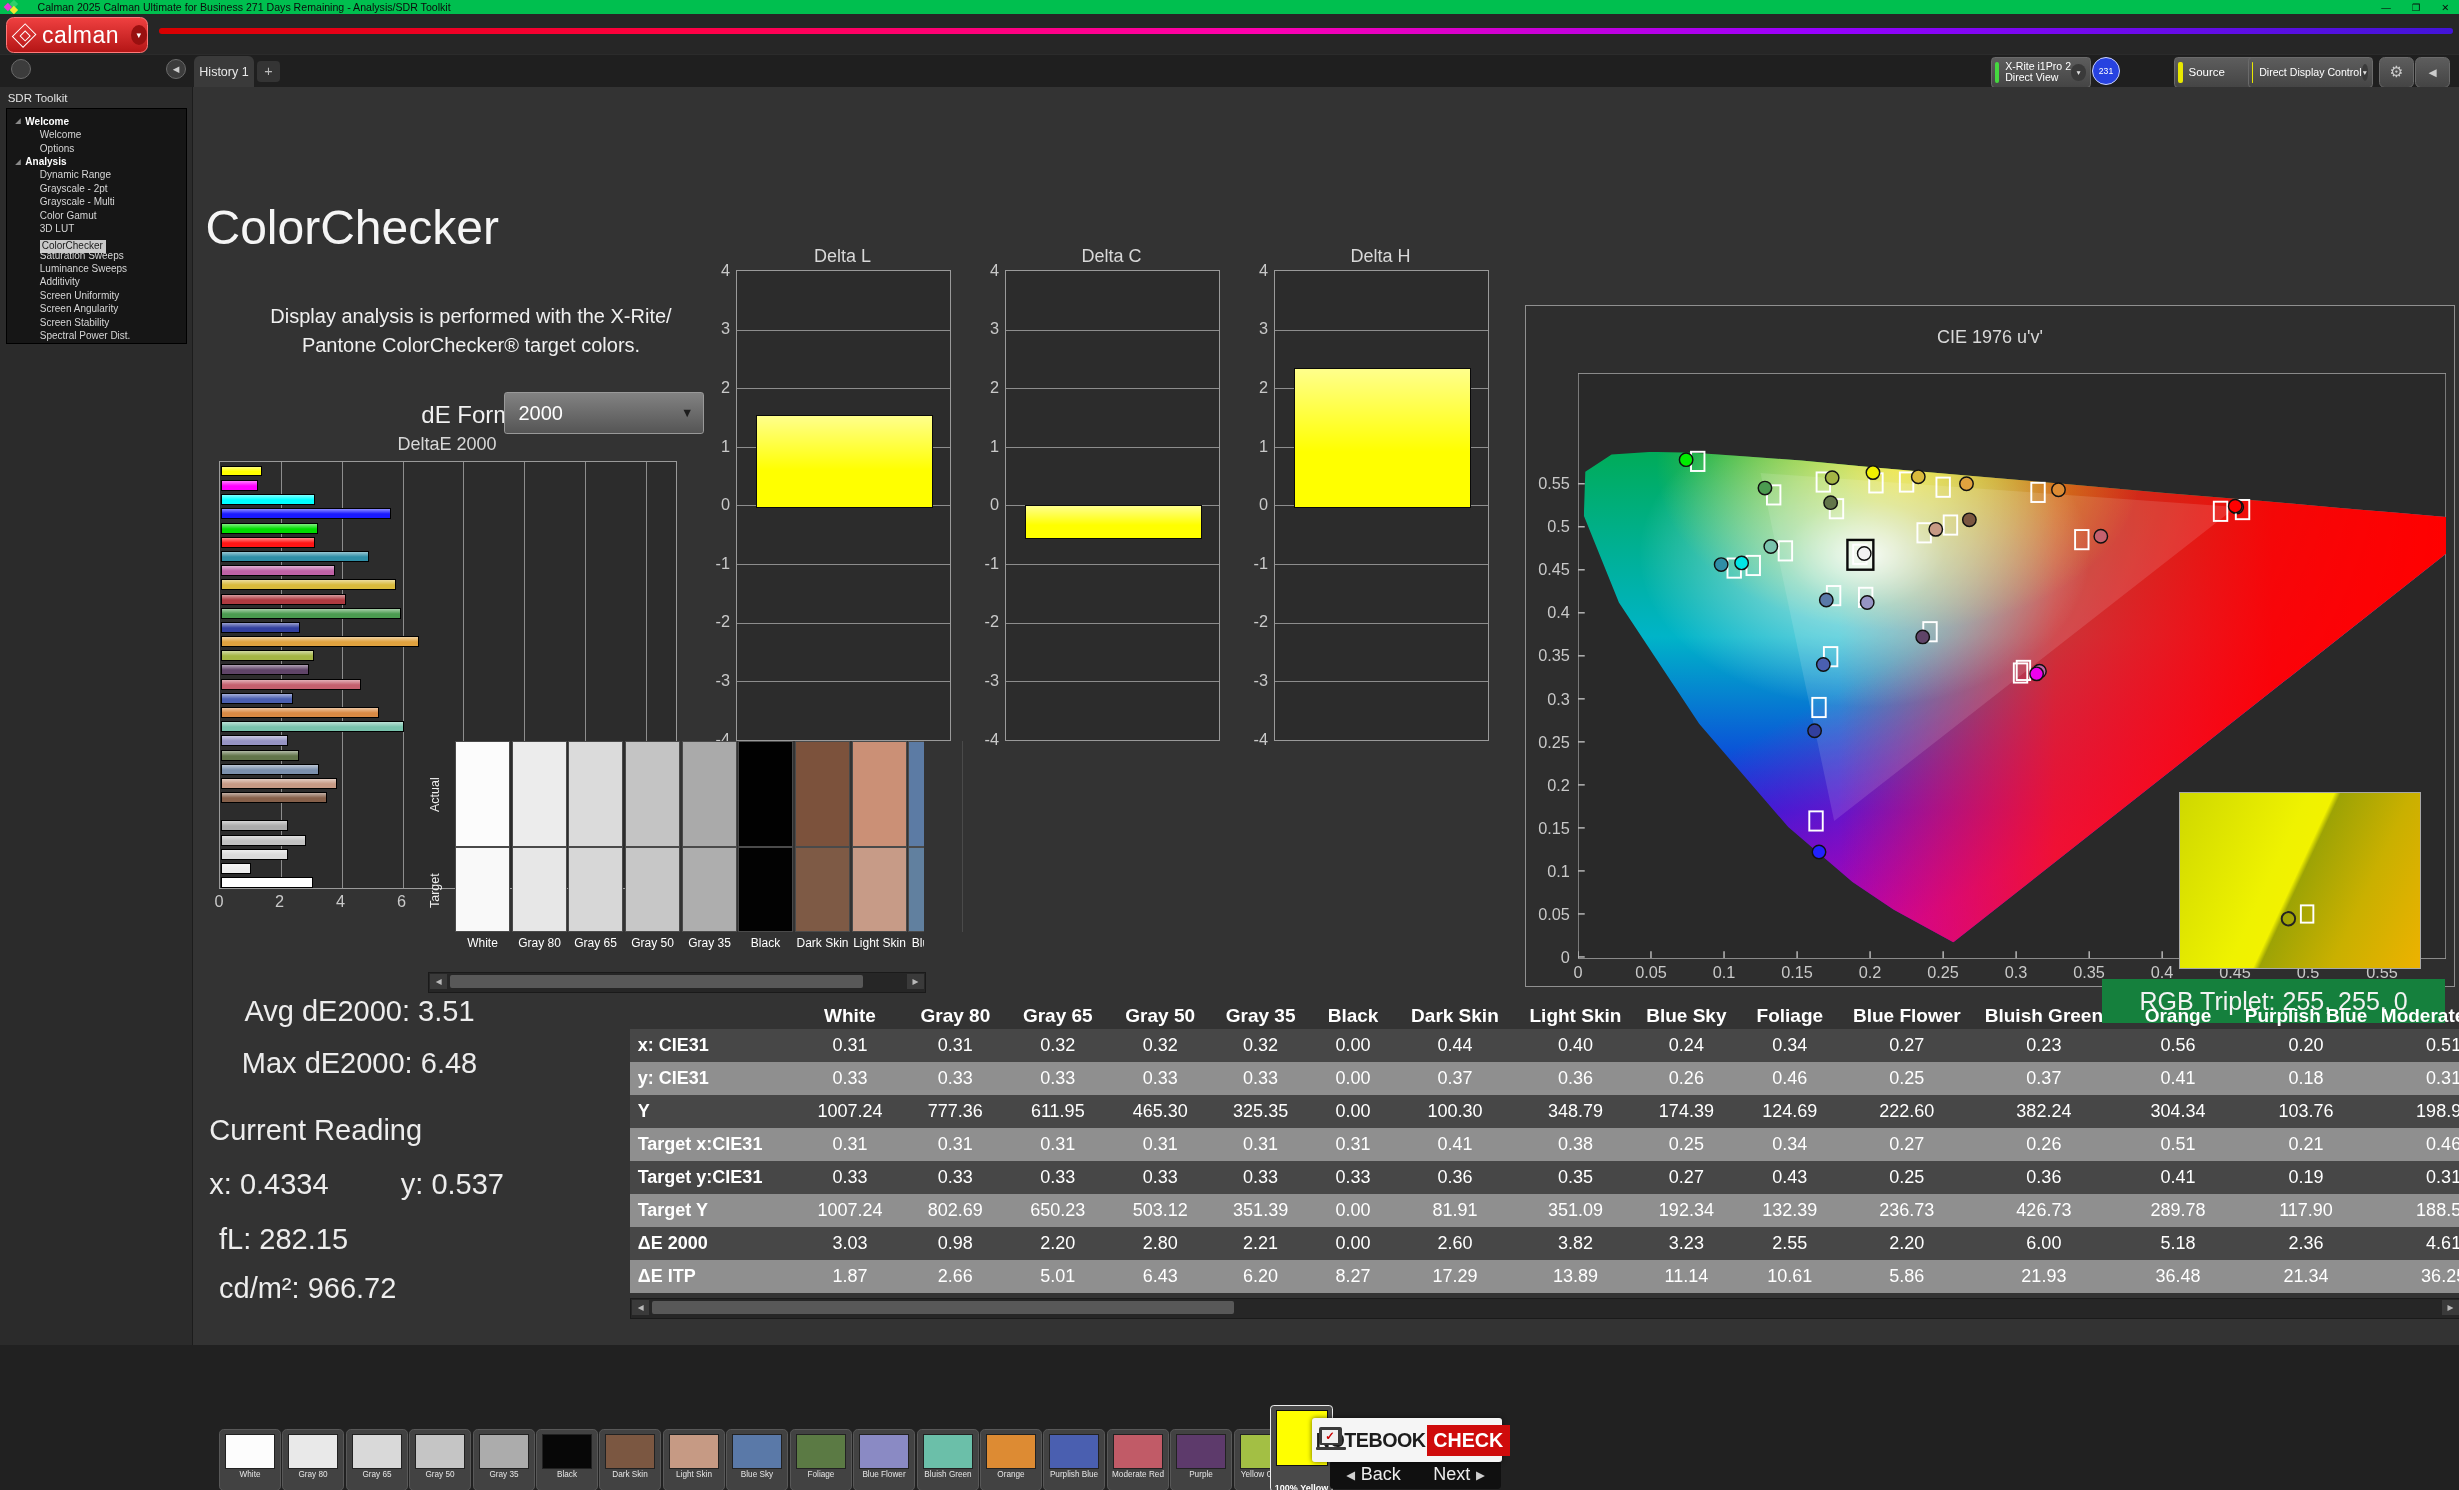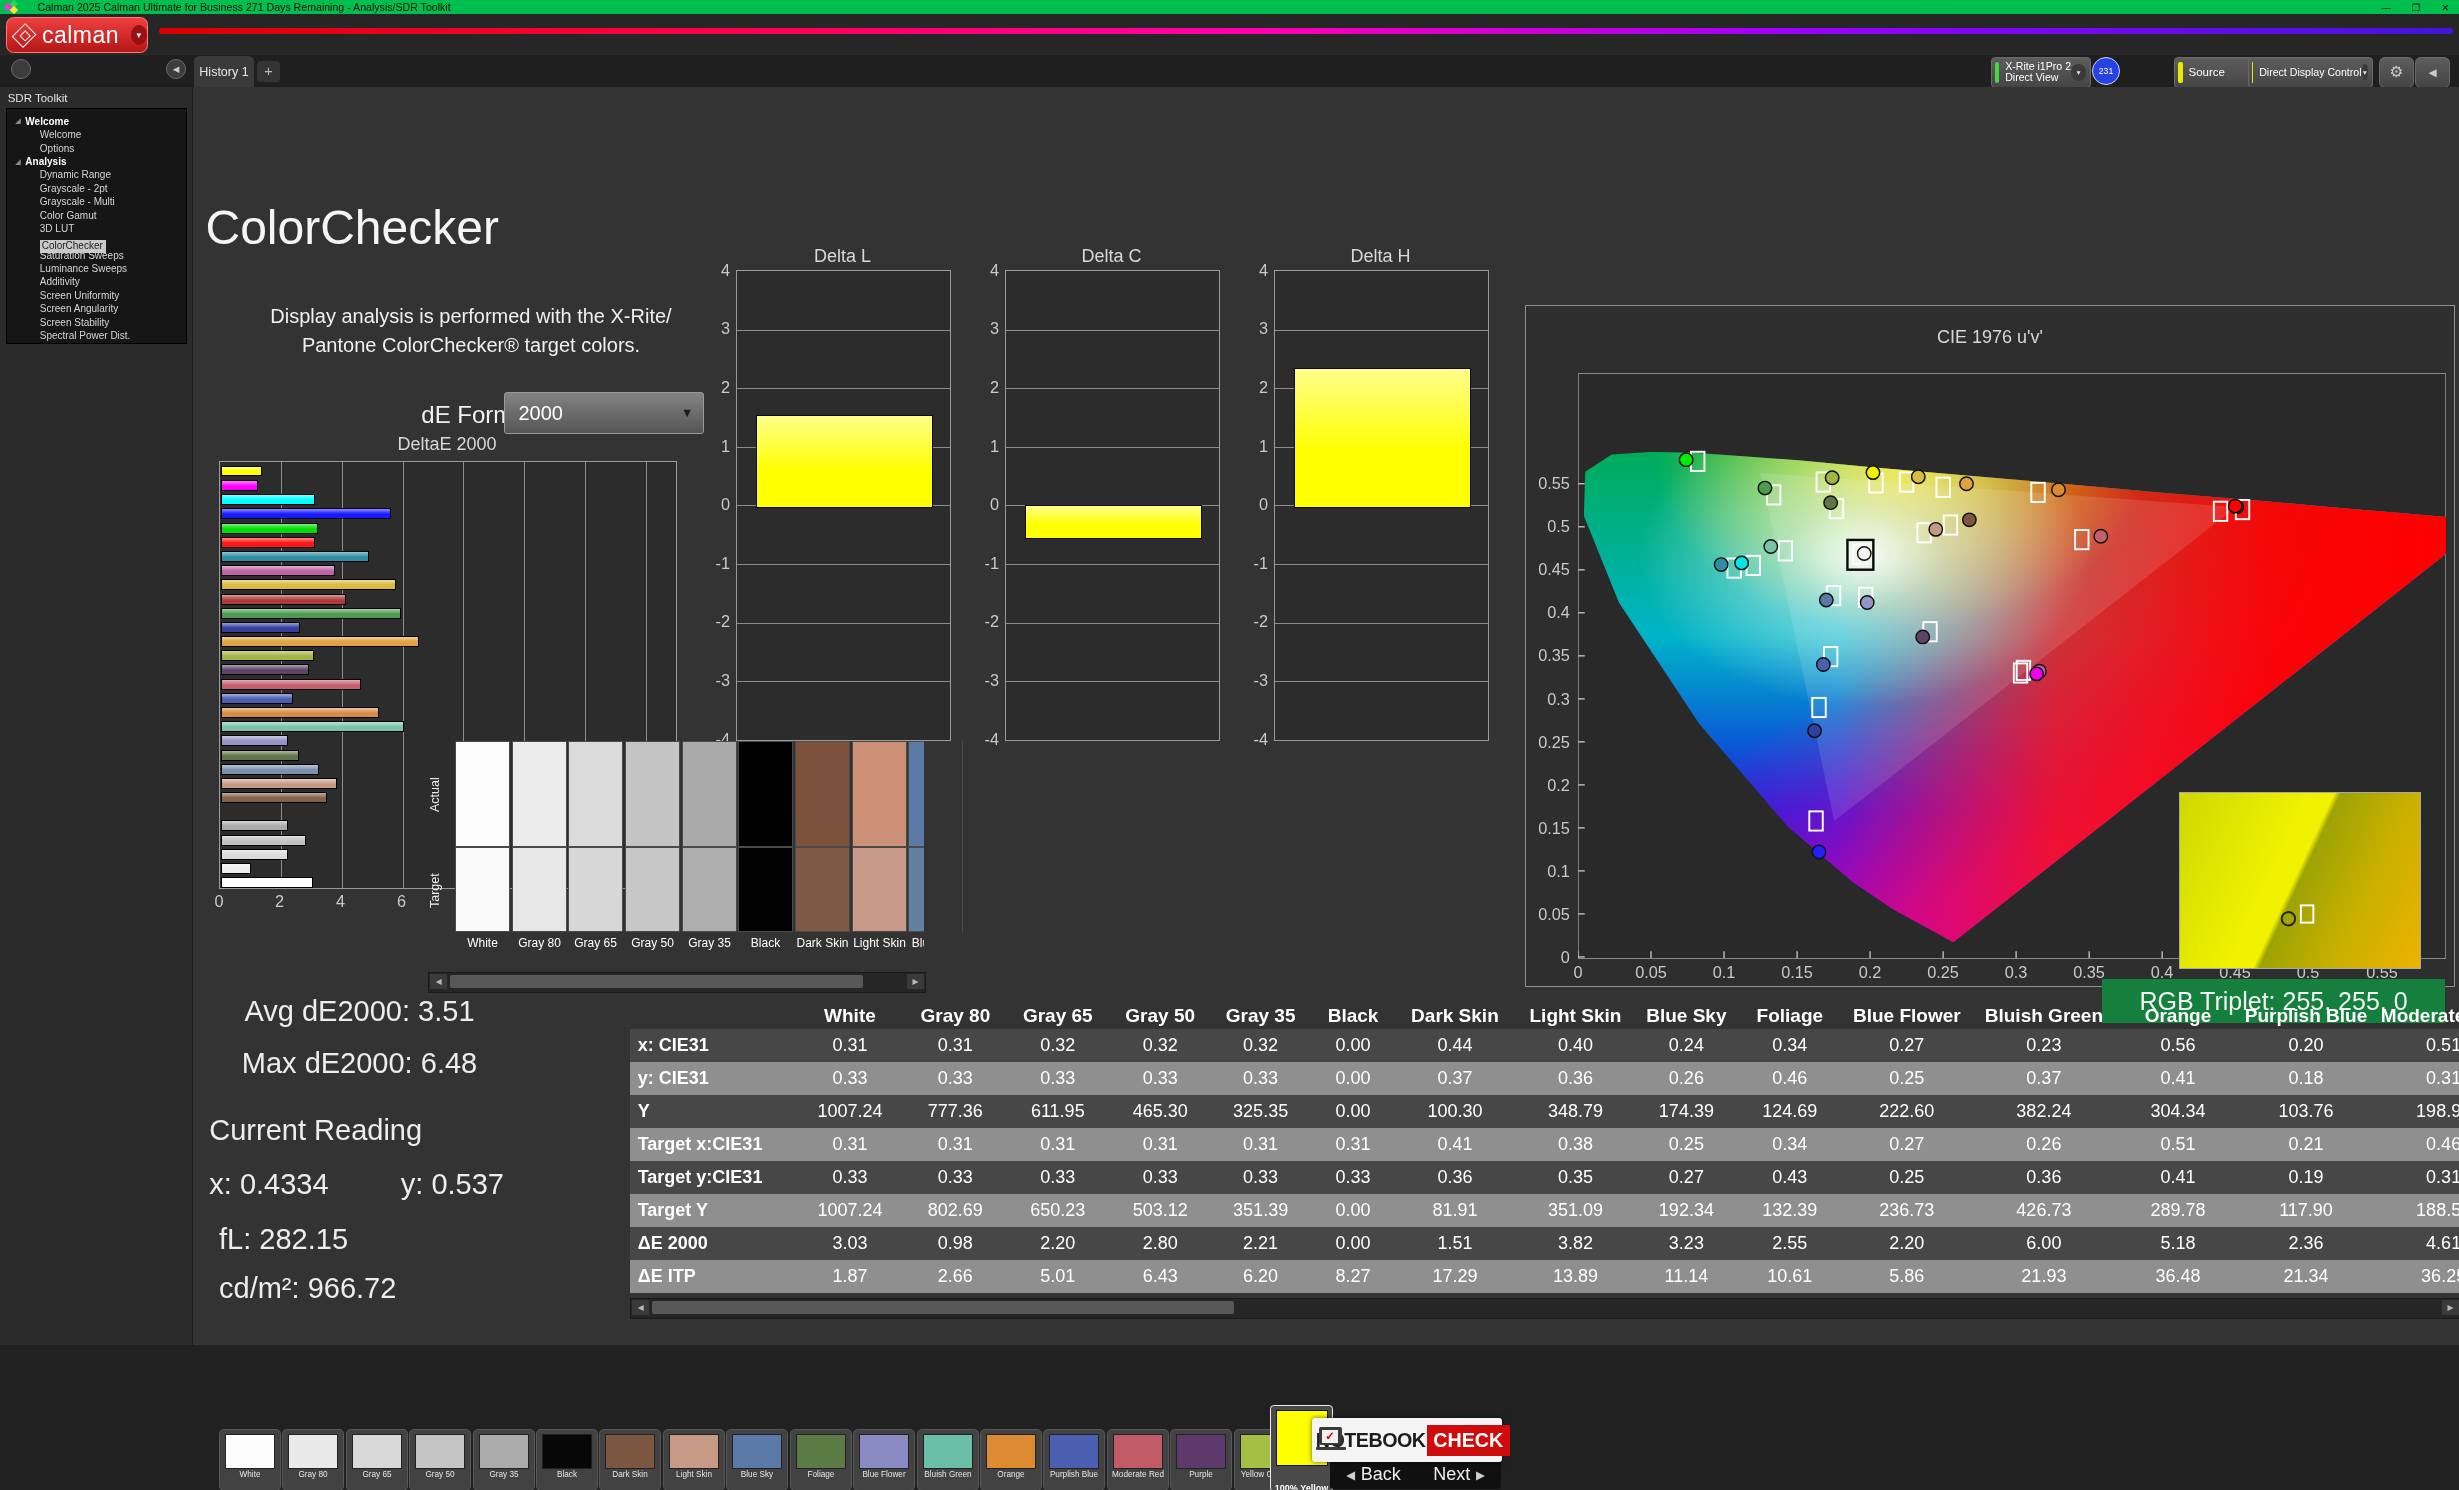--- a/index.html
+++ b/index.html
@@ -752,21 +752,21 @@
               <td>188.51</td>
             </tr>
             <tr>
               <td class="rl">ΔE 2000</td>
               <td>3.03</td>
               <td>0.98</td>
               <td>2.20</td>
               <td>2.80</td>
               <td>2.21</td>
               <td>0.00</td>
-              <td>1.51</td>
+              <td>2.60</td>
               <td>3.82</td>
               <td>3.23</td>
               <td>2.55</td>
               <td>2.20</td>
               <td>6.00</td>
               <td>5.18</td>
               <td>2.36</td>
               <td>4.61</td>
             </tr>
             <tr>

